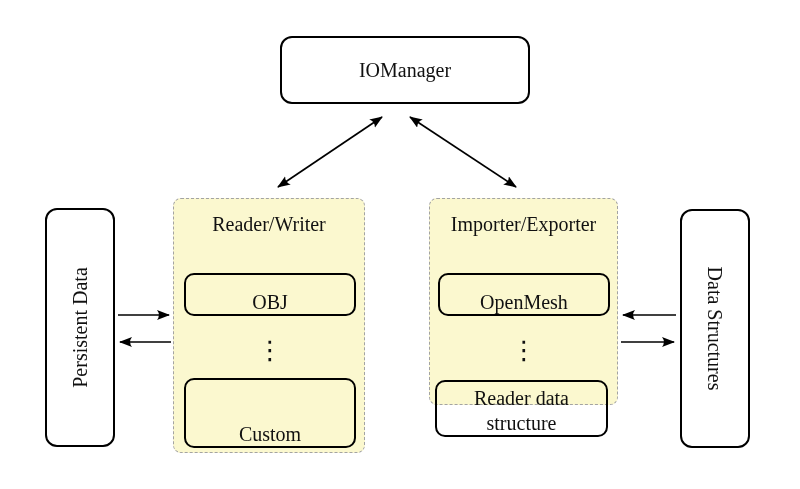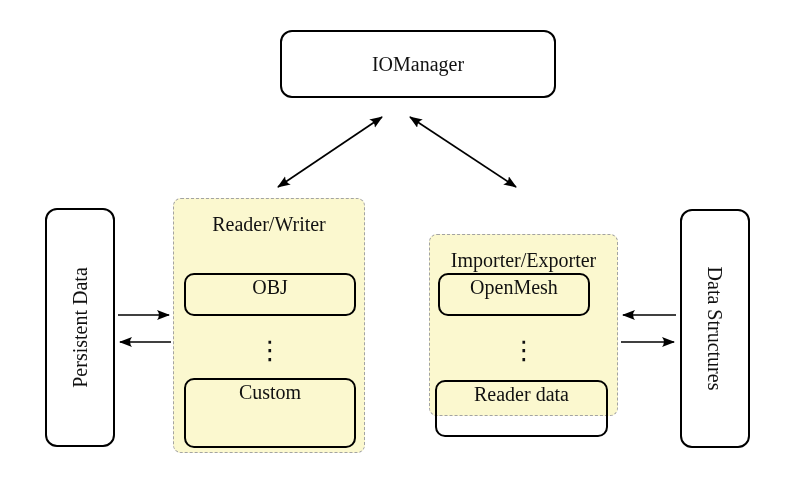--- a/index.html
+++ b/index.html
@@ -34,43 +34,43 @@
     text-align:center;
     font-size:20px;
     white-space:nowrap;
   }
   .inner {
     position:absolute;
     box-sizing:border-box;
     background:transparent;
     border:2.5px solid #000000;
     border-radius:10px;
-    display:flex; flex-direction:column; align-items:center; justify-content:flex-start;
+    display:flex; flex-direction:column; align-items:center; justify-content:flex-end;
     font-size:20px; line-height:1.22;
     text-align:center;
   }
   .vdots {
     position:absolute;
     display:flex; align-items:center; justify-content:center;
     font-size:26px; line-height:1;
     font-family:"DejaVu Sans",sans-serif;
   }
   .rot-ccw { transform:rotate(-90deg); white-space:nowrap; }
   .rot-cw  { transform:rotate(90deg);  white-space:nowrap; }
   .arrows  { position:absolute; left:0; top:0; z-index:5; pointer-events:none; }
 
   
-  #io-manager        { left:280px; top:30px;  width:276px; height:68px; }
+  #io-manager        { left:280px; top:36px;  width:250px; height:68px; }
   #persistent-data   { left:45px;  top:208px; width:70px;  height:239px; }
   #data-structures   { left:680px; top:209px; width:70px;  height:239px; }
   #group-reader-writer     { left:173px; top:198px; width:192px; height:255px; }
-  #group-importer-exporter { left:429px; top:198px; width:189px; height:182px;margin-top:36px; }
+  #group-importer-exporter { left:429px; top:198px; width:189px; height:207px; }
   #box-obj           { left:184px; top:273px; width:172px; height:43px; }
   #box-custom-file   { left:184px; top:378px; width:172px; height:70px; }
-  #box-openmesh      { left:438px; top:273px; width:152px; height:43px; }
+  #box-openmesh      { left:438px; top:273px; width:172px; height:43px; }
   #box-custom-data   { left:435px; top:380px; width:173px; height:57px; }
   #dots-left         { left:184px; top:328px; width:172px; height:44px; }
   #dots-right        { left:438px; top:328px; width:172px; height:44px; }
 </style>
 </head>
 <body>
 
 <div class="canvas">
 
   <div class="group" id="group-reader-writer">
@@ -100,20 +100,21 @@
   <div class="inner" id="box-custom-file">
     <span>Custom</span>
   </div>
 
   <div class="inner" id="box-openmesh">
     <span>OpenMesh</span>
   </div>
   <div class="vdots" id="dots-right">⋮</div>
   <div class="inner" id="box-custom-data">
     <span>Reader data</span>
+    <span>structure</span>
   </div>
 
   <svg class="arrows" width="800" height="489" viewBox="0 0 800 489" aria-hidden="true">
     <defs>
       <marker id="ah" markerUnits="userSpaceOnUse" markerWidth="14" markerHeight="11" refX="12" refY="5" orient="auto-start-reverse">
         <path d="M0,0 L13,5 L0,10 Q3.8,5 0,0 Z" fill="#000000"></path>
       </marker>
     </defs>
 
     <line x1="278" y1="187" x2="382" y2="117" stroke="#000" stroke-width="1.7" marker-start="url(#ah)" marker-end="url(#ah)"></line>

